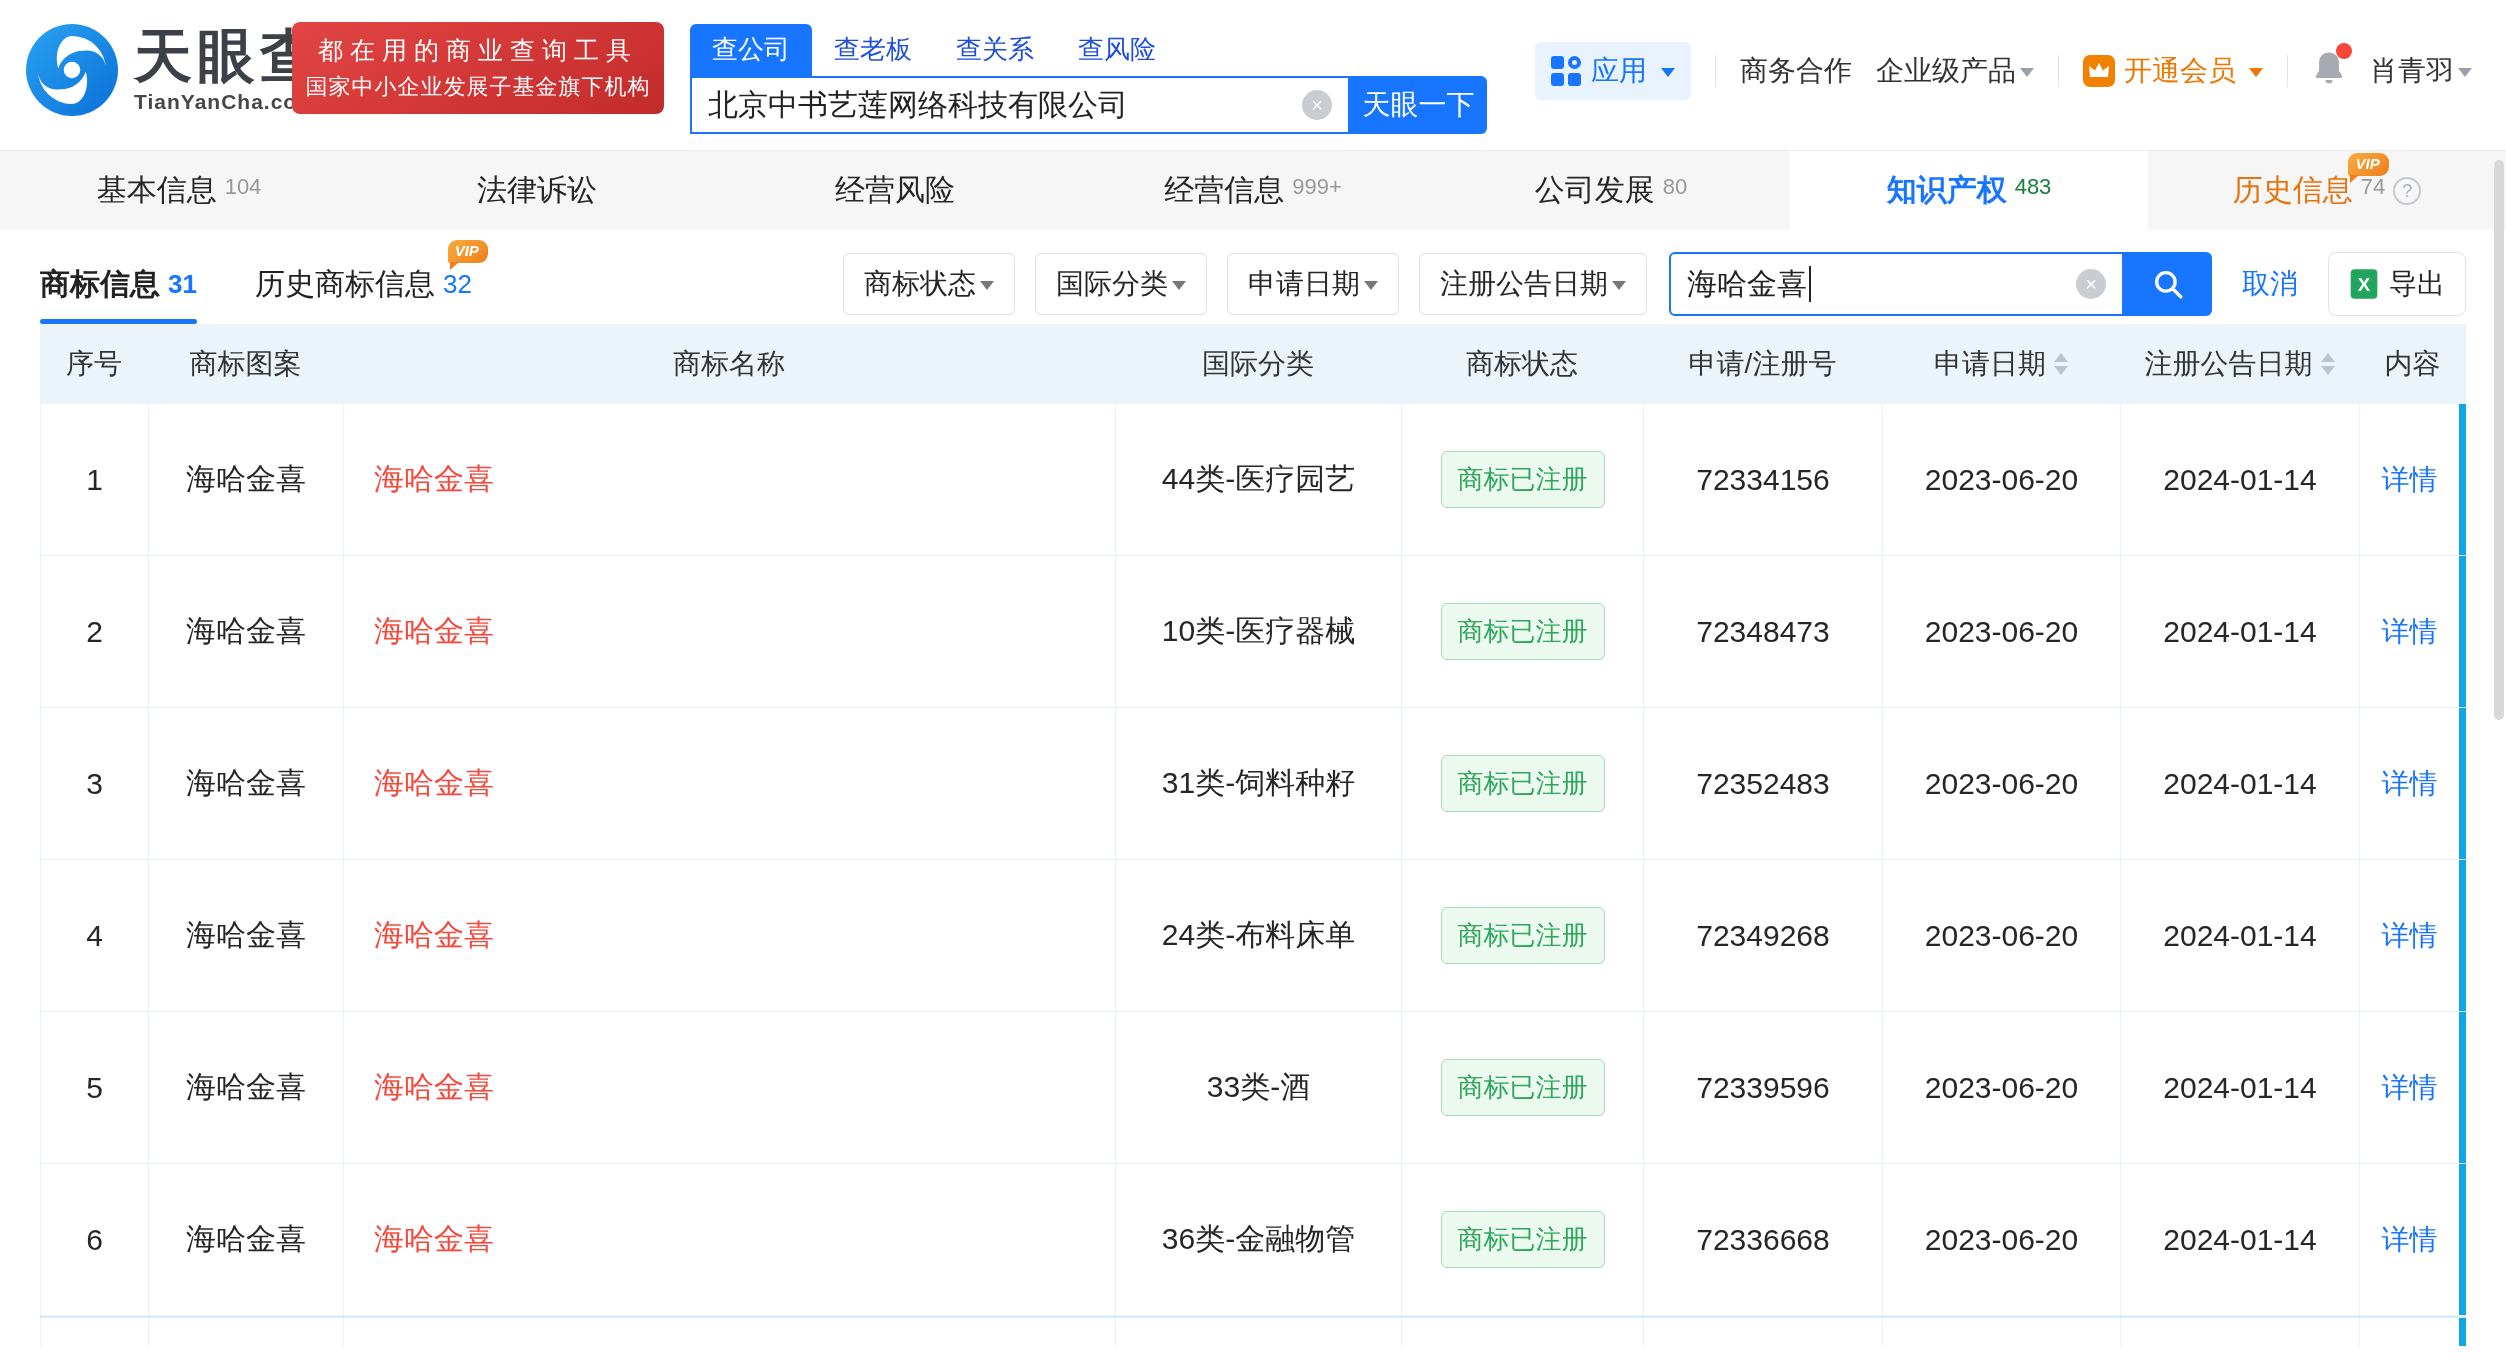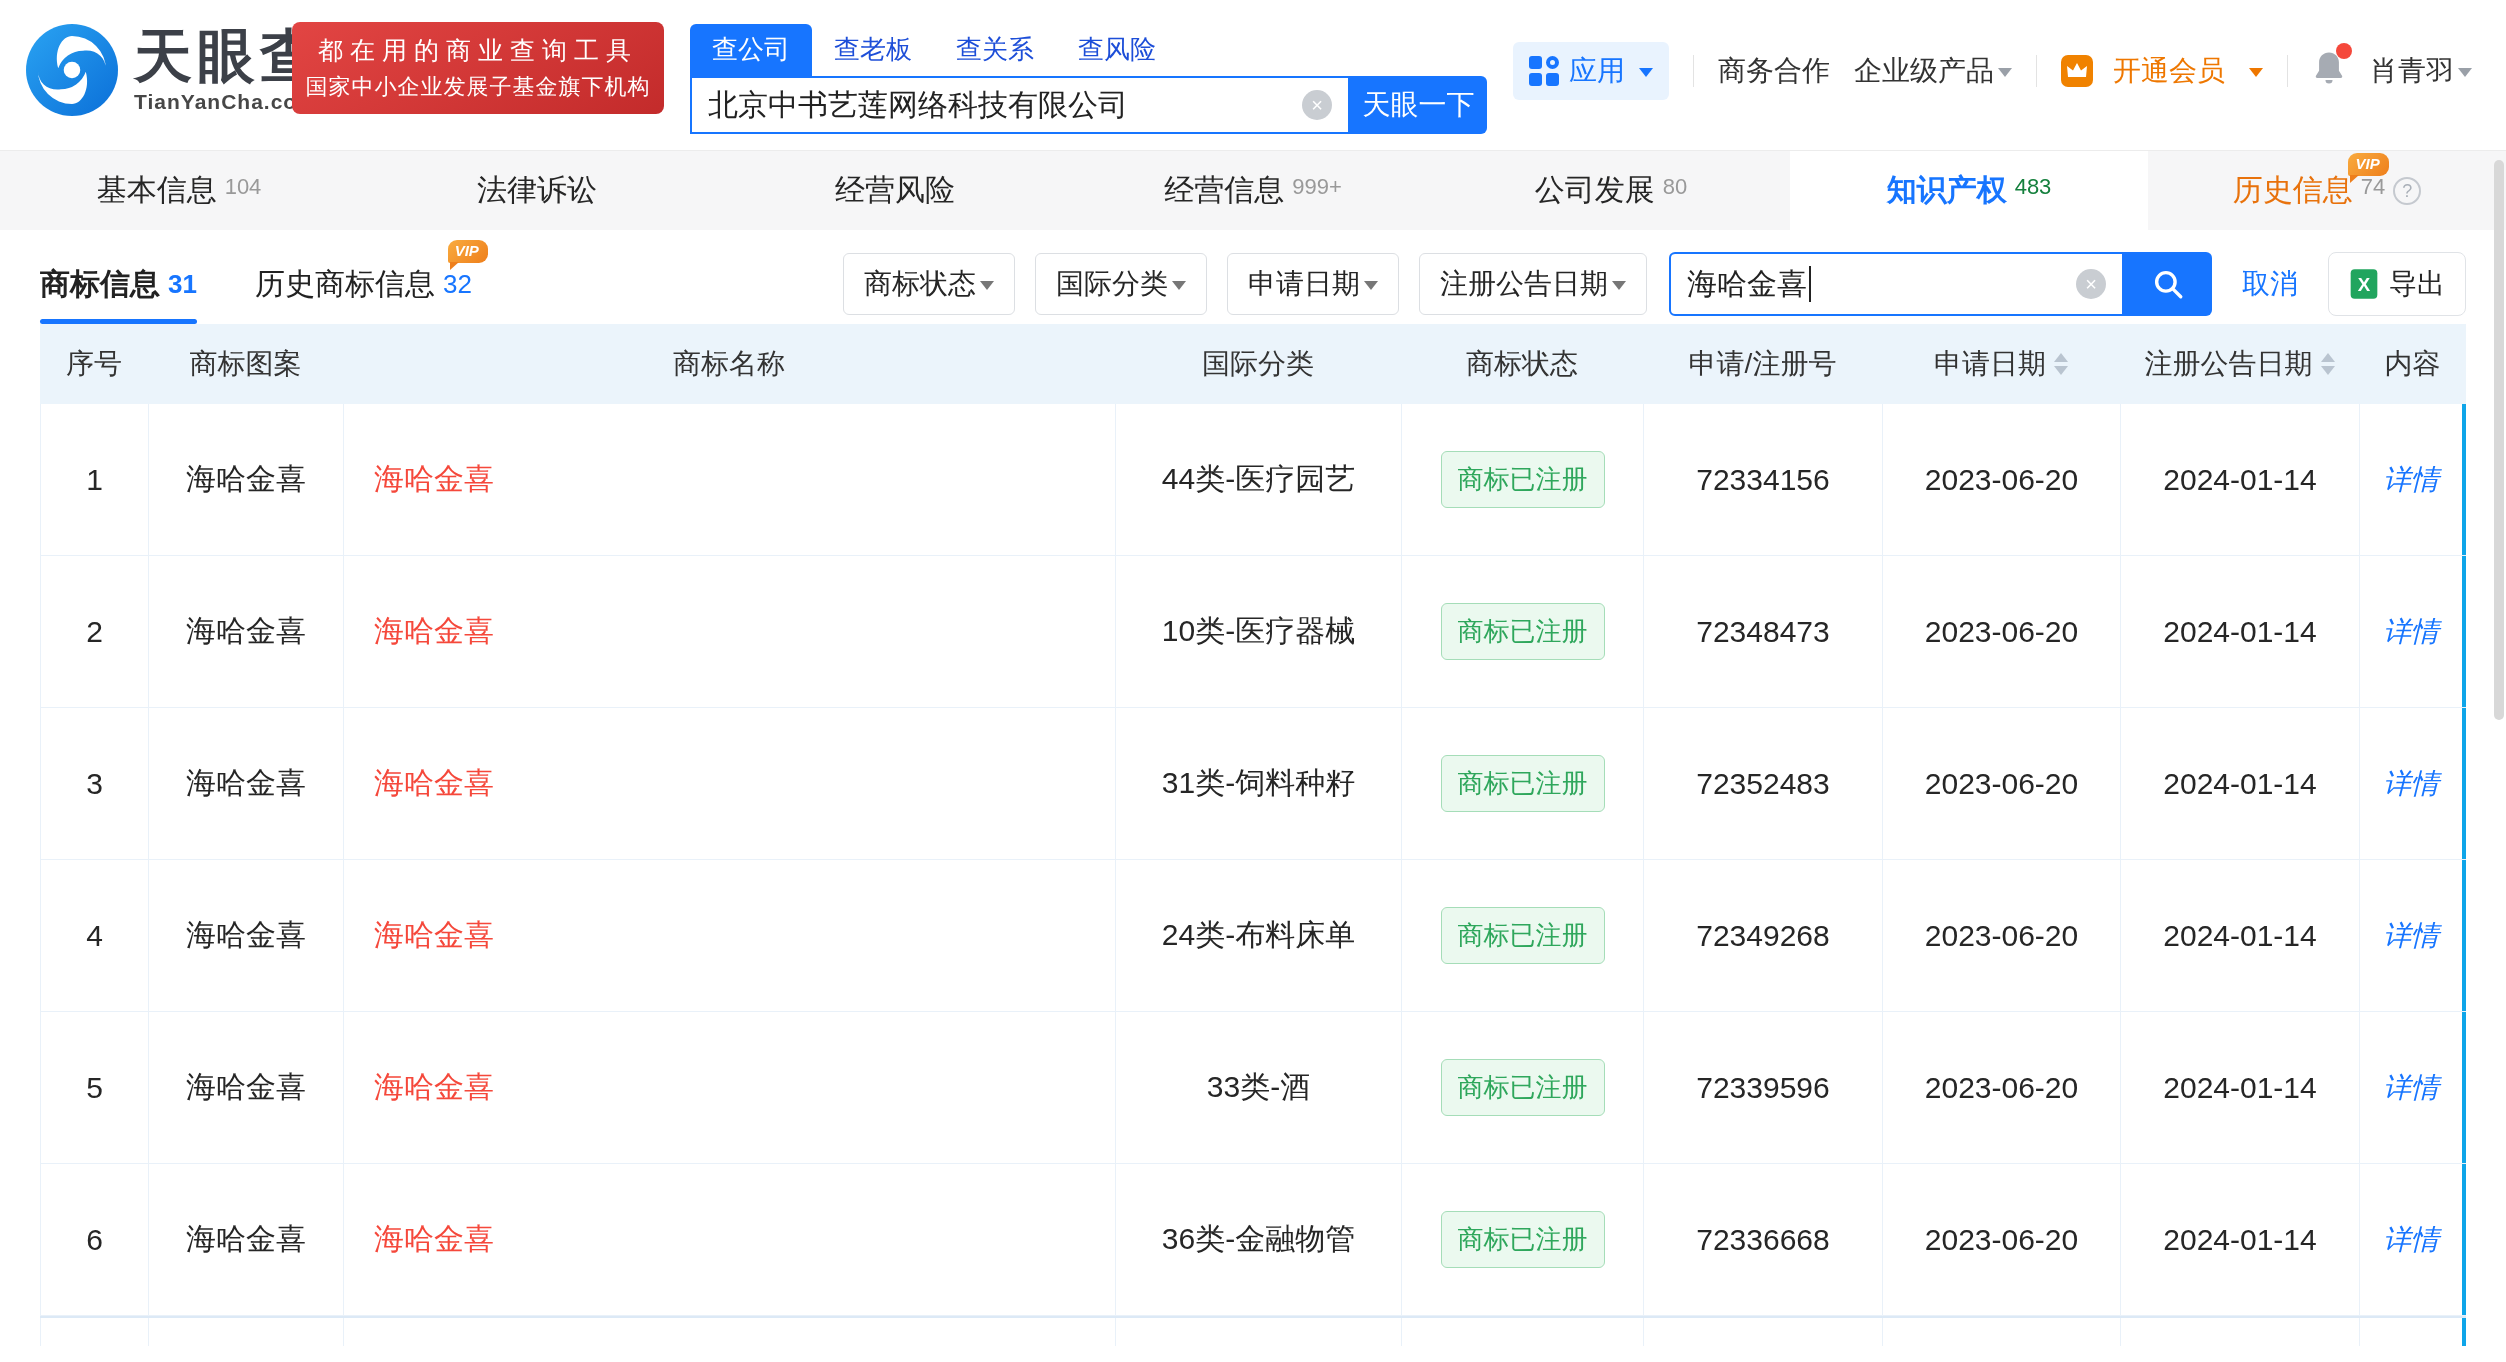--- a/index.html
+++ b/index.html
@@ -47,21 +47,21 @@
   .chip { background:#e9f3fe; border-radius:6px; padding:10px 16px; color:#1775ff; display:flex; align-items:center; gap:10px; cursor:pointer; }
   .grid-icon { width:30px; height:30px; display:grid; grid-template-columns:1fr 1fr; grid-template-rows:1fr 1fr; gap:4px; }
   .grid-icon i { background:#1775ff; border-radius:3px; }
   .grid-icon i.ring { background:transparent; border:4px solid #1775ff; border-radius:50%; }
   .caret { display:inline-block; width:0; height:0; border:7px solid transparent; border-top:9px solid #9aa0a8; transform:translateY(5px); margin-left:4px; }
   .caret.blue { border-top-color:#1775ff; }
   .caret.orange { border-top-color:#ee7700; }
   .caret.dark { border-top-color:#777; }
   .nav-divider { width:1px; height:32px; background:#e3e3e3; }
   .nav-item { display:flex; align-items:center; cursor:pointer; white-space:nowrap; }
-  .vip-entry { color:#ee7700; display:flex; align-items:center; gap:20px; cursor:pointer; }
+  .vip-entry { color:#ee7700; display:flex; align-items:center; gap:9px; cursor:pointer; }
   .bell-wrap { position:relative; cursor:pointer; }
   .bell-dot { position:absolute; top:-6px; right:-6px; width:16px; height:16px; border-radius:50%; background:#f5483b; }
 
   
   .tabbar { height:80px; background:#f6f6f7; border-top:1px solid #ececec; display:flex; }
   .mtab { flex:1; display:flex; align-items:center; justify-content:center; gap:8px; font-size:30px; color:#262626; position:relative; cursor:pointer; }
   .mtab .cnt { font-size:22px; color:#999; transform:translateY(-4px); }
   .mtab.active { background:#fff; color:#1775ff; font-weight:700; }
   .mtab.active .cnt { color:#15803d; font-weight:400; }
   .mtab.orange { color:#e8720c; }
@@ -93,21 +93,21 @@
   .kwbtn { width:88px; height:64px; background:#1775ff; border-radius:0 6px 6px 0; display:flex; align-items:center; justify-content:center; cursor:pointer; }
   .cancel { color:#1775ff; font-size:28px; margin-left:30px; cursor:pointer; }
   .export { margin-left:30px; height:64px; border:1px solid #e0e3e7; border-radius:8px; background:#fff; display:flex; align-items:center; gap:10px; padding:0 20px; font-size:28px; color:#262626; cursor:pointer; }
 
   
   .table { margin-top:0; }
   .thead { display:flex; background:#ebf4fb; height:80px; align-items:center; font-size:28px; color:#333; }
   .th { display:flex; align-items:center; justify-content:center; height:100%; }
   .tr { display:flex; height:152px; background:#fff; border-bottom:1px solid #e9f1f9; }
   .td { display:flex; align-items:center; justify-content:center; font-size:30px; color:#262626; border-left:1px solid #e9f1f9; }
-  .td:last-child { border-right:4px solid #0ea5e9;font-style:italic; }
+  .td:last-child { border-right:7px solid #0ea5e9; }
   .c0 { width:108px; } .c1 { width:195px; } .c2 { width:772px;font-family:Liberation Serif, serif; } .c3 { width:286px; }
   .c4 { width:242px; } .c5 { width:239px; } .c6 { width:238px; } .c7 { width:239px; } .c8 { width:107px;text-align:center; }
   .td.mark { font-family:"DejaVu Serif","Liberation Serif",serif; }
   .td.name { justify-content:flex-start; padding-left:30px; color:#f5483b; }
   .badge { font-size:26px; color:#2fa75c; background:#ebf9ef; border:1px solid #a5ddb8; border-radius:6px; padding:10px 16px; white-space:nowrap; }
   .detail-link { color:#1775ff; font-size:28px; cursor:pointer; }
   .sort { display:inline-flex; flex-direction:column; margin-left:8px; gap:4px; }
   .sort i { width:0; height:0; border-left:7px solid transparent; border-right:7px solid transparent; }
   .sort .up { border-bottom:9px solid #b9c4d0; }
   .sort .down { border-top:9px solid #b9c4d0; }

